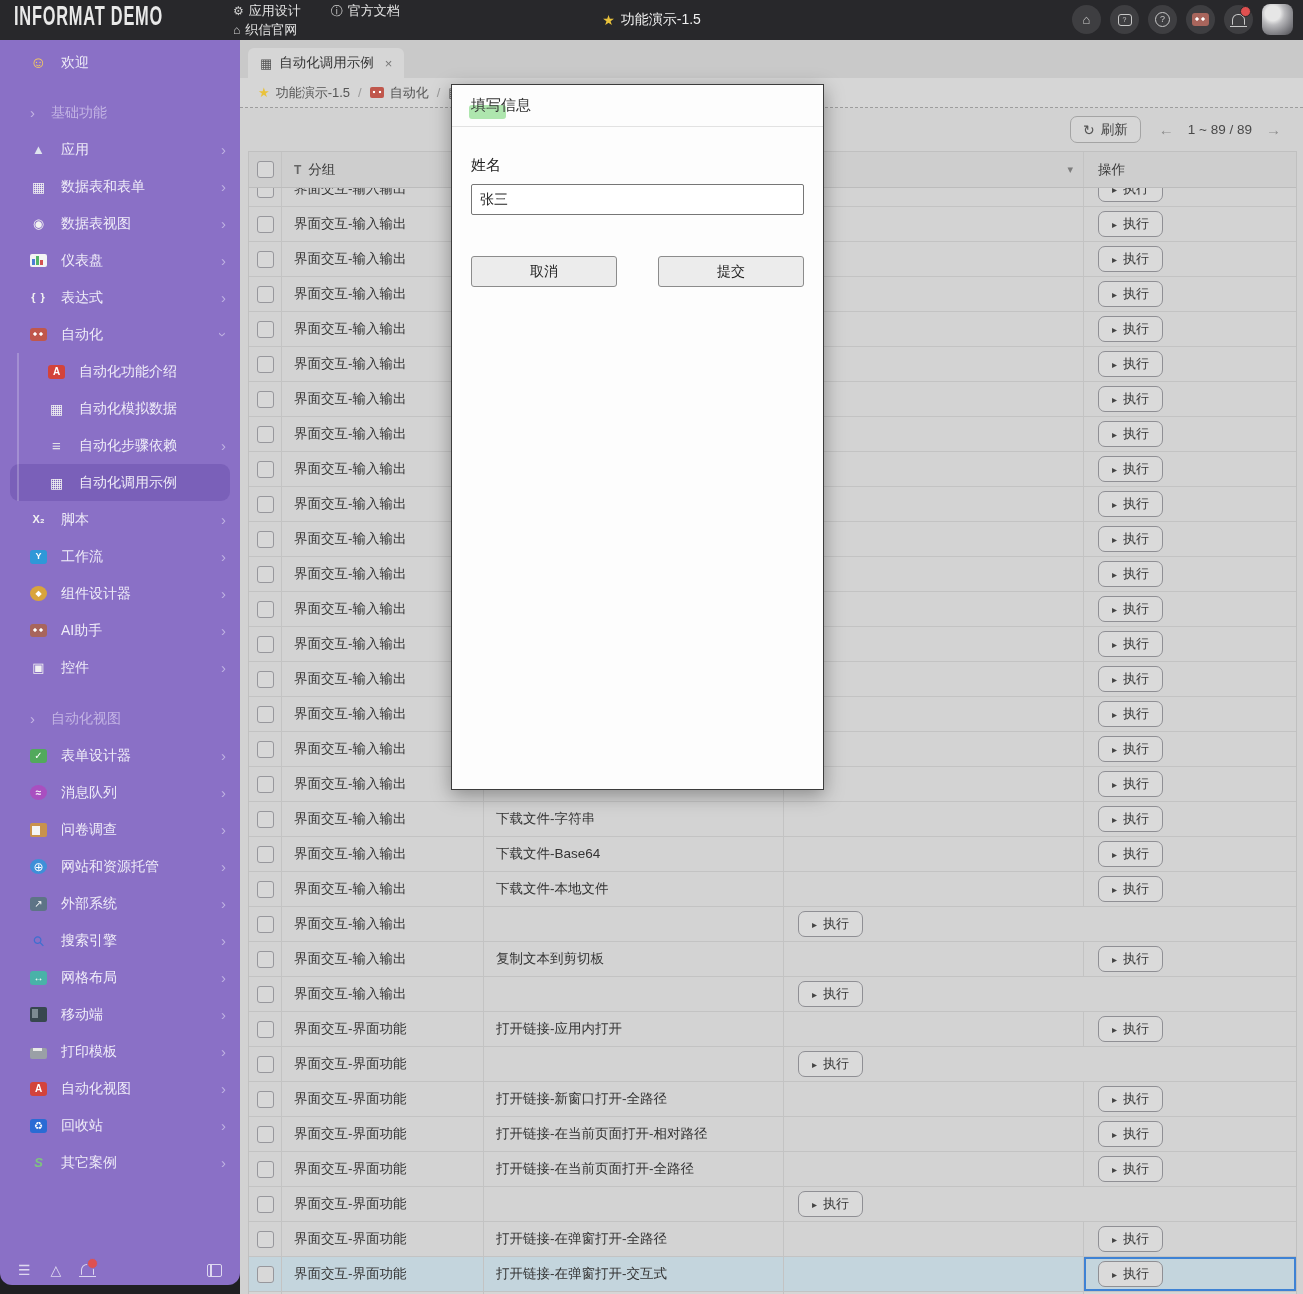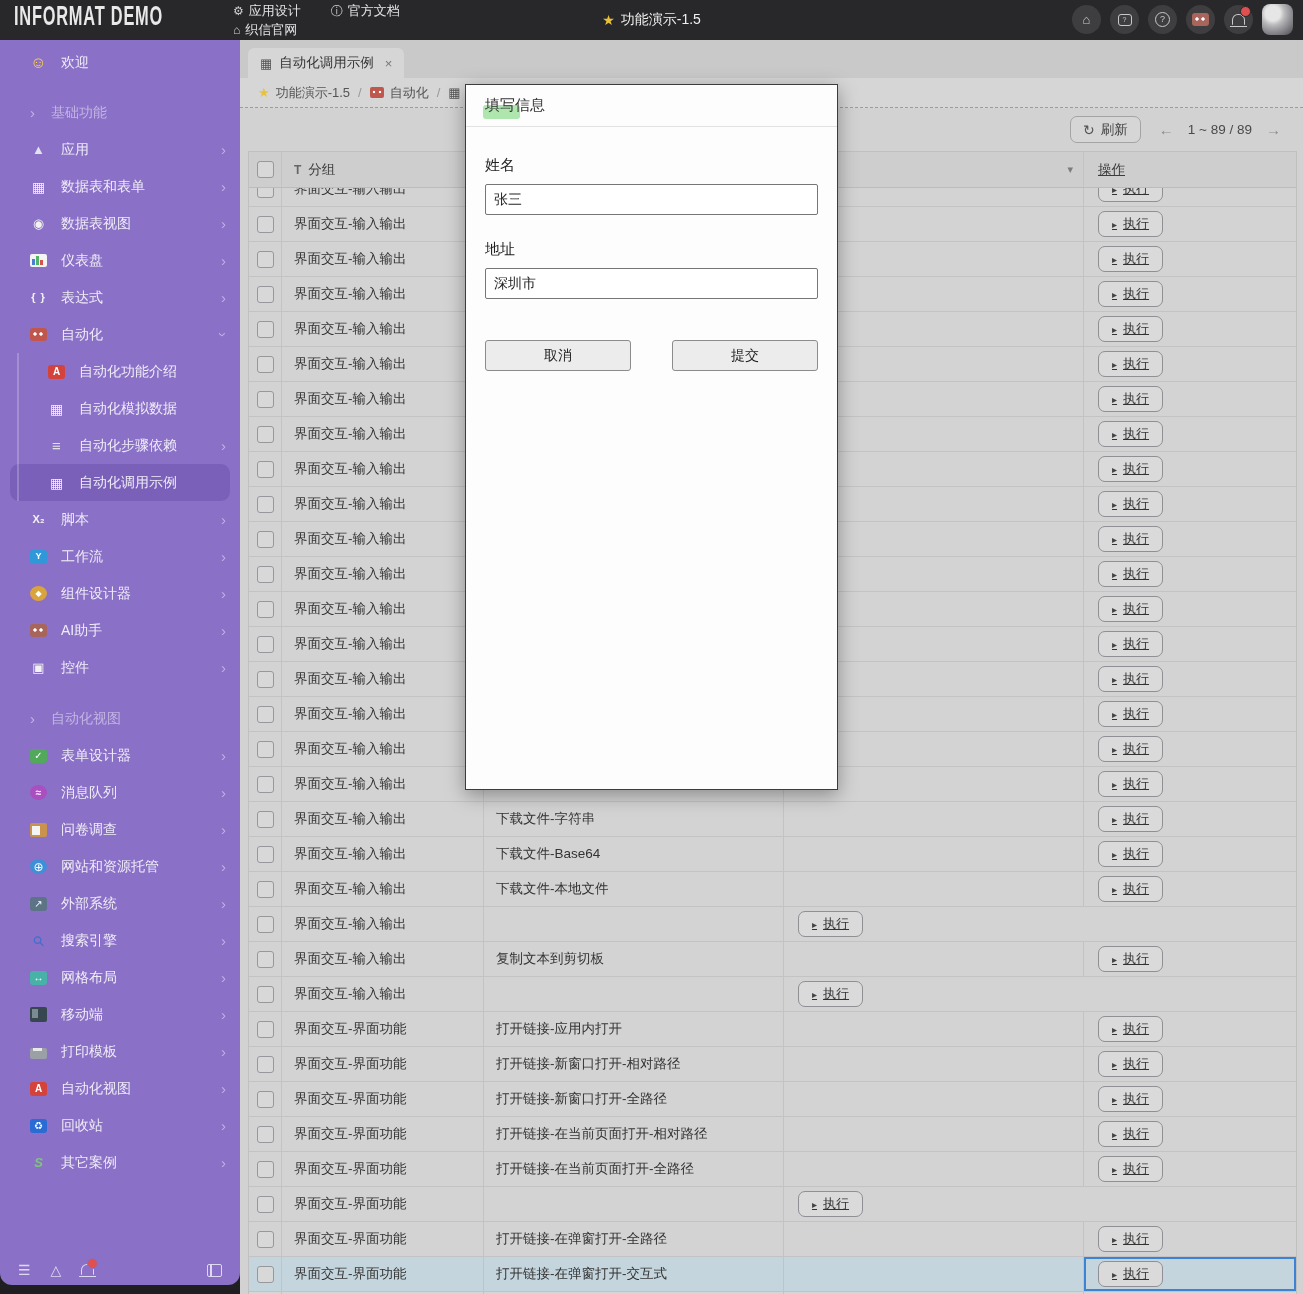--- a/index.html
+++ b/index.html
@@ -117,31 +117,31 @@
   .trow{display:flex;height:34px;background:#d3d3d3;border-bottom:1px solid #c3c3c3;font-size:13.5px;color:#333;}
   .trow.clip{margin-top:-16px;}
   .trow.rowsel{background:#c4d5dd;}
   .trow.rowsel .td-op{box-shadow:inset 0 0 0 2px #3e82d4;}
   .td{display:flex;align-items:center;border-right:1px solid #c3c3c3;box-sizing:border-box;}
   .td:last-child{border-right:none;}
   .td-cb{width:33px;flex:0 0 33px;justify-content:center;}
   .c-group{width:202px;flex:0 0 202px;padding:0 10px 0 12px;}
   .c-name{width:300px;flex:0 0 300px;padding:0 10px 0 12px;}
   .c-extra{width:300px;flex:0 0 300px;padding:0 10px;}
-  .td-op{flex:1 1 auto;padding:0 0 0 14px;text-decoration:underline;}
+  .td-op{flex:1 1 auto;padding:0 0 0 14px;}
   .cb{width:15px;height:15px;border:1.5px solid #97979c;border-radius:3px;background:#d8d8d8;display:inline-block;cursor:pointer;}
   .ttype{color:#666;font-size:12px;margin-right:7px;font-weight:600;}
   .fcaret{margin-left:auto;color:#7d7d7d;font-size:11px;}
   .exec{display:inline-flex;align-items:center;gap:6px;height:26px;padding:0 13px;background:#dadada;border:1px solid #8f8f94;
         border-radius:7px;font-size:13px;color:#333;cursor:pointer;font-family:inherit;}
   .exec .tri{font-size:10px;color:#444;}
   .trow.rowempty{background:#d6d6d6;}
 
   
-  .modal{position:absolute;left:465px;top:84px;width:373px;height:706px;background:#fdfdfd;border:1.5px solid #3c3c3c;
+  .modal{position:absolute;left:451px;top:84px;width:373px;height:706px;background:#fdfdfd;border:1.5px solid #3c3c3c;
          box-sizing:border-box;z-index:50;box-shadow:0 5px 18px rgba(0,0,0,.35);}
   .mhead{height:41px;display:flex;align-items:center;padding:0 19px;border-bottom:1px solid #e2e2e2;position:relative;}
   .mtitle{position:relative;z-index:1;font-size:15px;color:#333;}
   .hl{position:absolute;left:17px;bottom:7px;width:37px;height:14px;background:#aee6ae;border-radius:3px;z-index:0;}
   .mbody{padding:29px 19px 0;}
   .flabel{display:block;font-size:15px;color:#222;margin-bottom:9px;}
   .finput{width:100%;height:31px;box-sizing:border-box;border:1px solid #767676;border-radius:2px;background:#fff;
           font-size:14px;color:#222;padding:0 8px;font-family:inherit;}
   .fgroup{margin-bottom:25px;}
   .mbtns{display:flex;justify-content:space-between;margin-top:41px;}
@@ -794,21 +794,20 @@
         <span class="tri">▸</span>
         <span class="exlbl">执行</span>
       </button>
     </div>
   </div>
         <div class="trow">
     <div class="td td-cb">
       <span class="cb"></span>
     </div>
     <div class="td c-group">界面交互-界面功能</div>
-    <div class="td c-name">打开链接-新窗口打开-相对路径</div>
     <div class="td c-extra"></div>
     <div class="td td-op">
       <button class="exec">
         <span class="tri">▸</span>
         <span class="exlbl">执行</span>
       </button>
     </div>
   </div>
         <div class="trow">
     <div class="td td-cb">
@@ -911,22 +910,18 @@
 <div class="modal">
   <div class="mhead">
     <span class="hl"></span>
     <span class="mtitle">填写信息</span>
   </div>
   <div class="mbody">
     <div class="fgroup">
       <label class="flabel">姓名</label>
       <input class="finput" value="张三" style="">
     </div>
-    <div class="fgroup">
-      <label class="flabel">地址</label>
-      <input class="finput" value="深圳市" style="">
-    </div>
     <div class="mbtns">
       <button class="mbtn">取消</button>
       <button class="mbtn">提交</button>
     </div>
   </div>
 </div>
 
 </body></html>

